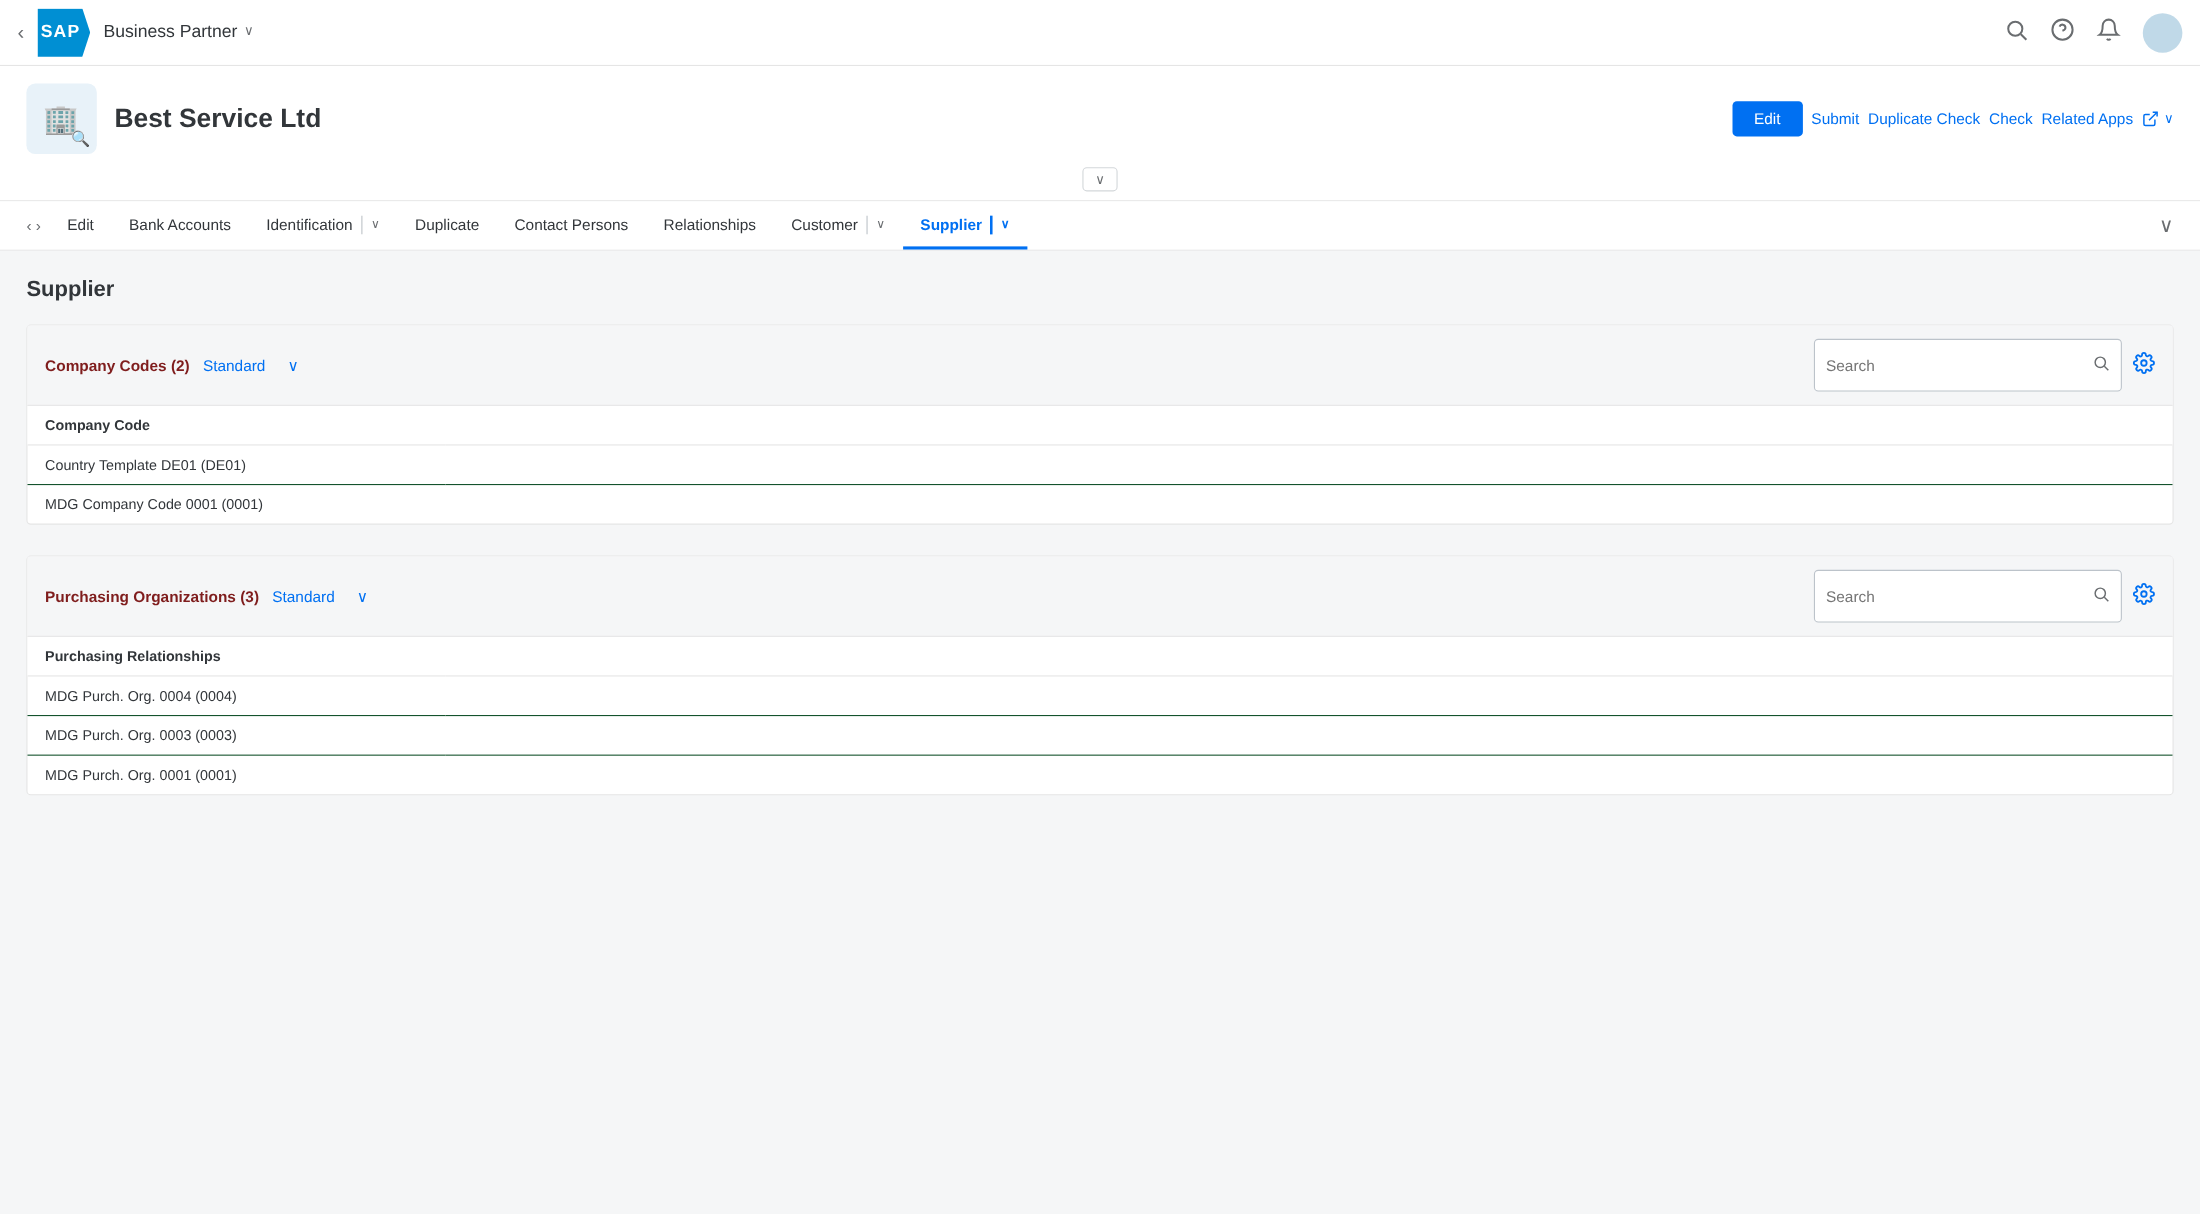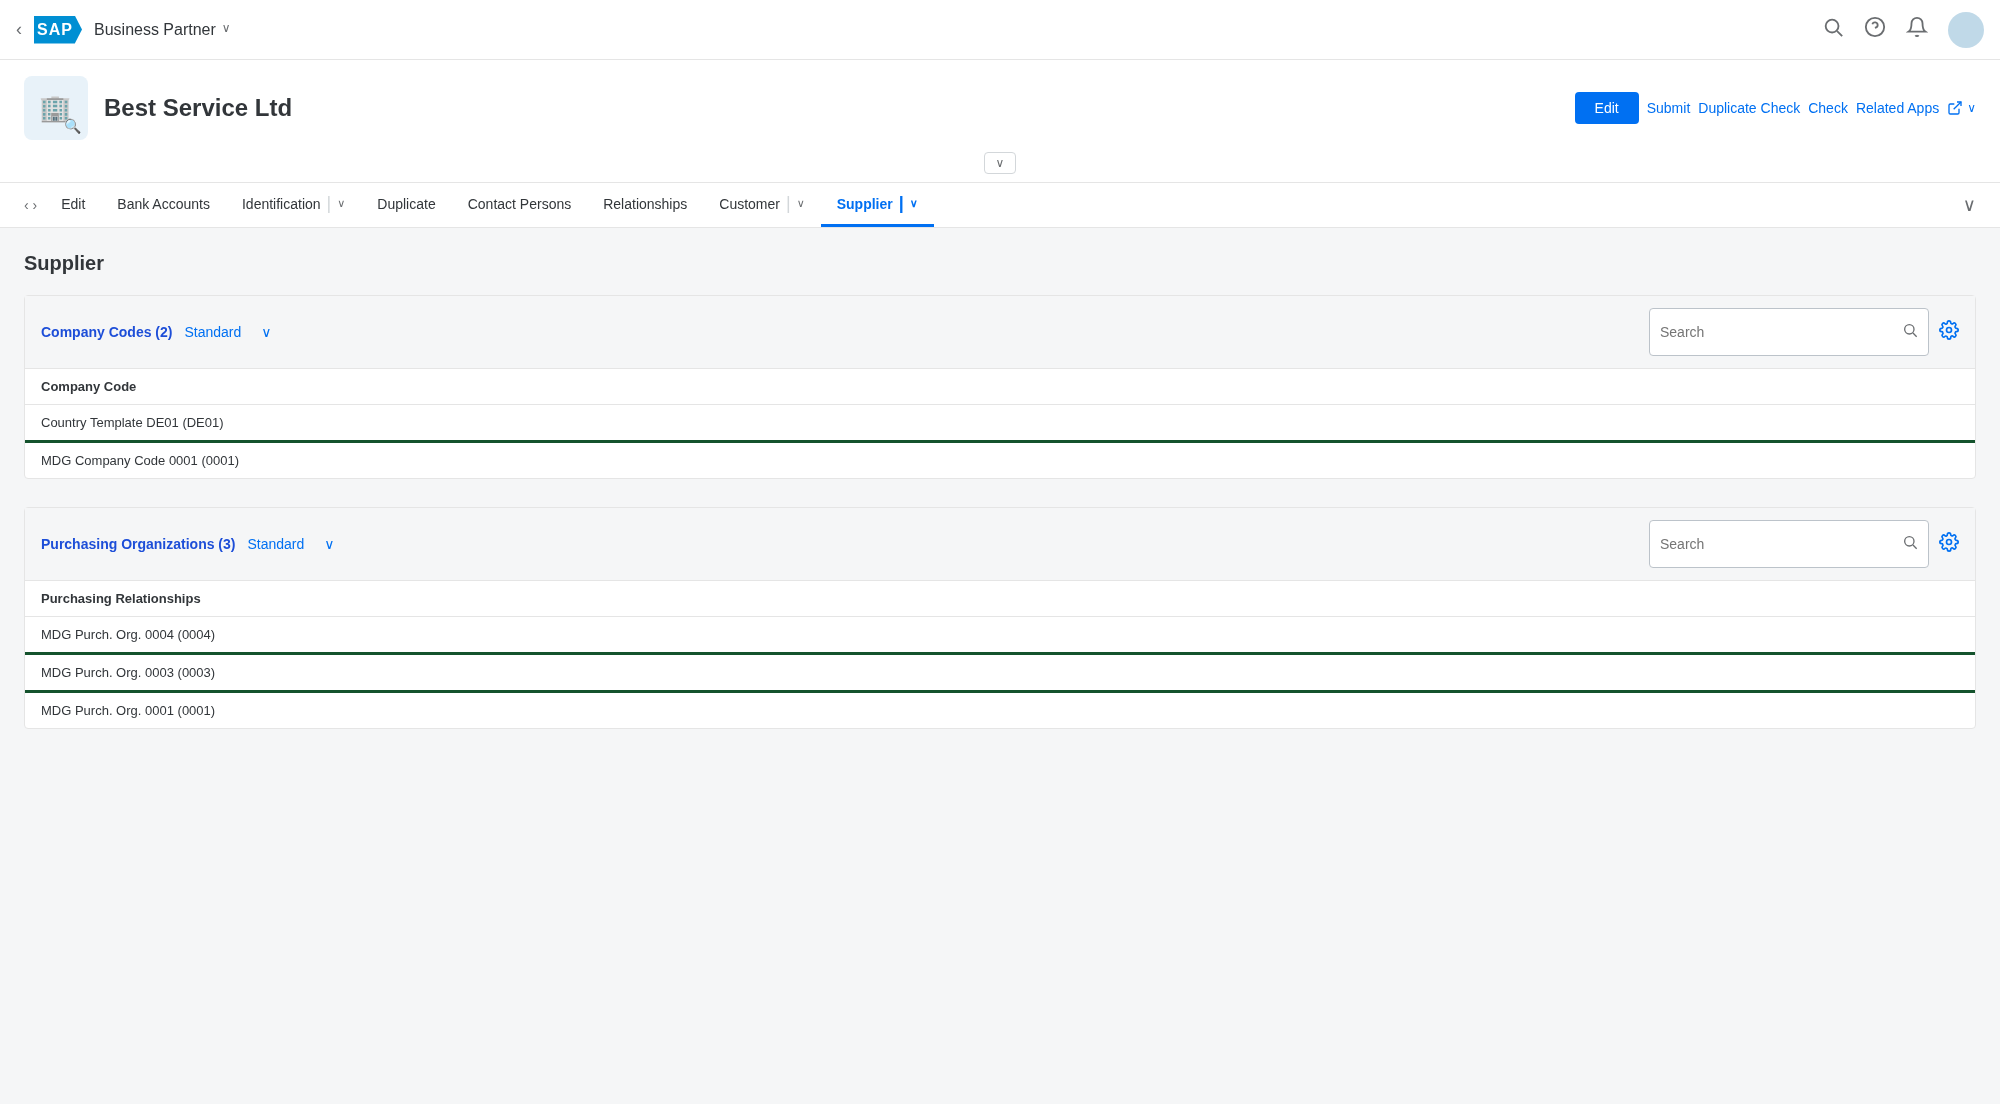--- a/index.html
+++ b/index.html
@@ -24,21 +24,21 @@
       background: none;
     }
     .sap-logo {
       display: flex;
       align-items: center;
       margin-right: 12px;
     }
     .sap-logo-box {
       background: #008fd3;
       width: 48px;
-      height: 28px;
+      height: 44px;
       display: flex;
       align-items: center;
       justify-content: center;
       clip-path: polygon(0 0, 85% 0, 100% 50%, 85% 100%, 0 100%);
       padding-right: 6px;
     }
     .sap-logo-text {
       color: #fff;
       font-weight: bold;
       font-size: 16px;
@@ -246,21 +246,21 @@
     .table-header {
       display: flex;
       align-items: center;
       padding: 12px 16px;
       background: #f5f6f7;
       border-bottom: 1px solid #e5e5e5;
     }
     .table-header-title {
       font-size: 14px;
       font-weight: 700;
-      color: #1d4ed8;
+      color: #7f1d1d;
       margin-right: 12px;
     }
     .standard-btn {
       background: none;
       border: none;
       color: #0070f2;
       font-size: 14px;
       cursor: pointer;
       display: flex;
       align-items: center;
@@ -308,21 +308,21 @@
       font-size: 13px;
       font-weight: 700;
       color: #32363a;
       border-bottom: 1px solid #e5e5e5;
       background: #fff;
     }
     .data-table td {
       padding: 10px 16px;
       font-size: 13px;
       color: #32363a;
-      border-bottom: 3px solid #14532d;
+      border-bottom: 1px solid #14532d;
     }
     .data-table tr:last-child td {
       border-bottom: none;
     }
     .col-company { width: 380px; }
   </style>
 </head>
 <body>
 
 <div class="top-nav">

